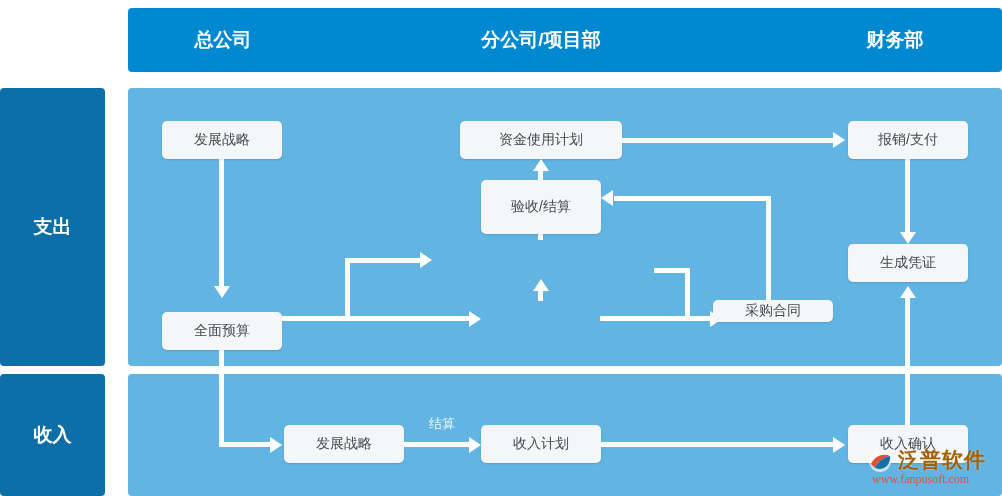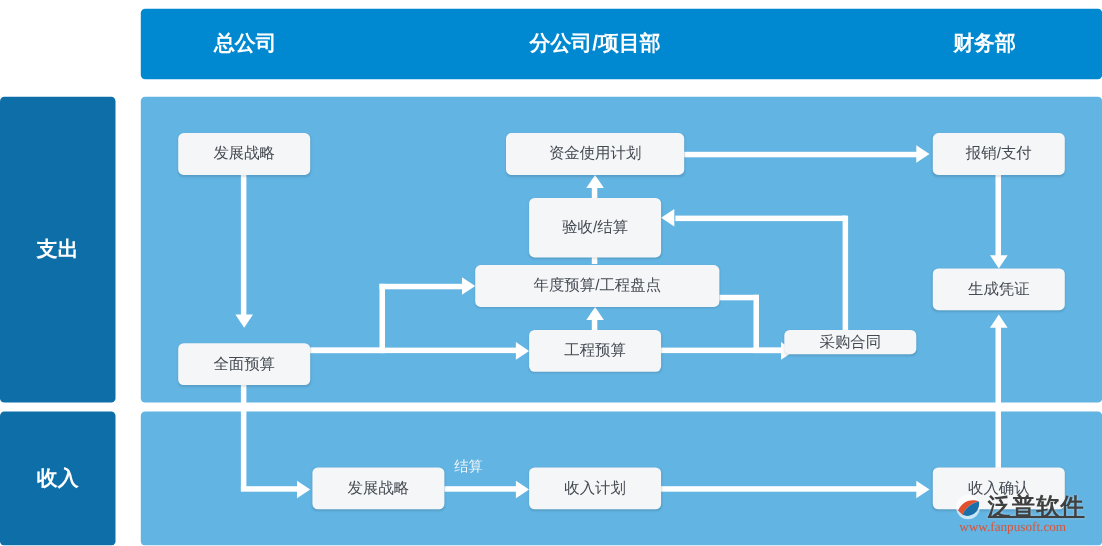--- a/index.html
+++ b/index.html
@@ -71,24 +71,23 @@
     position:absolute;color:#f2f7fb;font-size:13px;z-index:7;white-space:nowrap;
   }
 
   
   .watermark{
     position:absolute;left:866px;top:446px;width:136px;height:46px;
     z-index:20;pointer-events:none;
   }
   .wm-text{
     position:absolute;left:32px;top:0px;
-    font-size:21px;font-weight:bold;color:#404040;
+    font-size:21px;font-weight:bold;color:#a16207;
     letter-spacing:1px;white-space:nowrap;
     text-shadow:0 0 2px rgba(255,255,255,.5);
-    text-decoration:underline;
   }
   .wm-url{
     position:absolute;left:6px;top:26px;
     font-size:12px;color:#d8553a;font-family:"Liberation Serif",serif;
     white-space:nowrap;
   }
   .wm-logo{position:absolute;left:0px;top:2px;width:30px;height:26px;}
 </style>
 </head>
 <body>
@@ -150,48 +149,42 @@
 
   <div class="ln lv" style="left:905px;top:292px;height:134px;"></div>
   <div class="arrow ar-up" style="left:900px;top:286px;"></div>
 
   <div class="ln lv" style="left:219px;top:338px;height:108px;"></div>
   <div class="ln lh" style="left:219px;top:442px;width:54px;"></div>
   <div class="arrow ar-right" style="left:270px;top:437px;"></div>
 
   <div class="ln lh" style="left:404px;top:442px;width:68px;"></div>
   <div class="arrow ar-right" style="left:469px;top:437px;"></div>
-  <div class="edge-label" style="left:413px;top:415px;">结算</div>
+  <div class="edge-label" style="left:429px;top:415px;">结算</div>
 
   <div class="ln lh" style="left:600px;top:442px;width:236px;"></div>
   <div class="arrow ar-right" style="left:833px;top:437px;"></div>
 
   <div class="node" style="left:162px;top:121px;width:120px;height:38px;">
     <span>发展战略</span>
   </div>
 
   <div class="node" style="left:162px;top:312px;width:120px;height:38px;">
     <span>全面预算</span>
   </div>
 
   <div class="node" style="left:460px;top:121px;width:162px;height:38px;">
     <span>资金使用计划</span>
   </div>
 
   <div class="node" style="left:481px;top:180px;width:120px;height:54px;">
     <span>验收/结算</span>
   </div>
 
-  <div class="node" style="left:432px;top:241px;width:222px;height:38px;">
-    <span>年度预算/工程盘点</span>
-  </div>
-
-  <div class="node" style="left:481px;top:300px;width:120px;height:38px;">
-    <span>工程预算</span>
-  </div>
+
 
   <div class="node" style="left:713px;top:300px;width:120px;height:22px;">
     <span>采购合同</span>
   </div>
 
   <div class="node" style="left:848px;top:121px;width:120px;height:38px;">
     <span>报销/支付</span>
   </div>
 
   <div class="node" style="left:848px;top:244px;width:120px;height:38px;">

